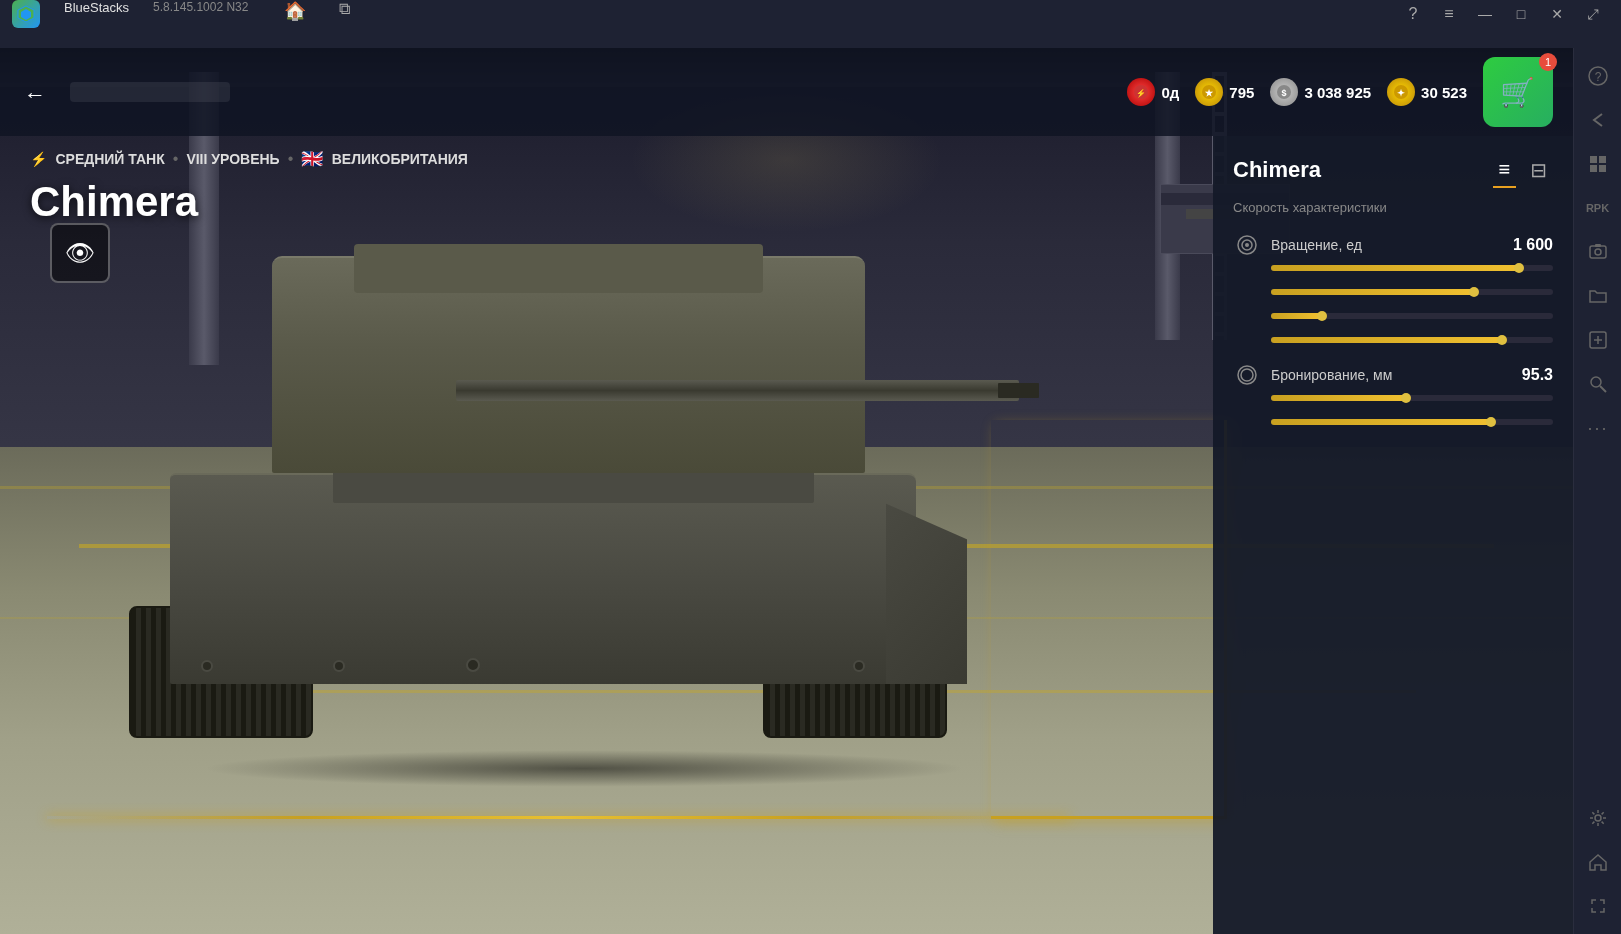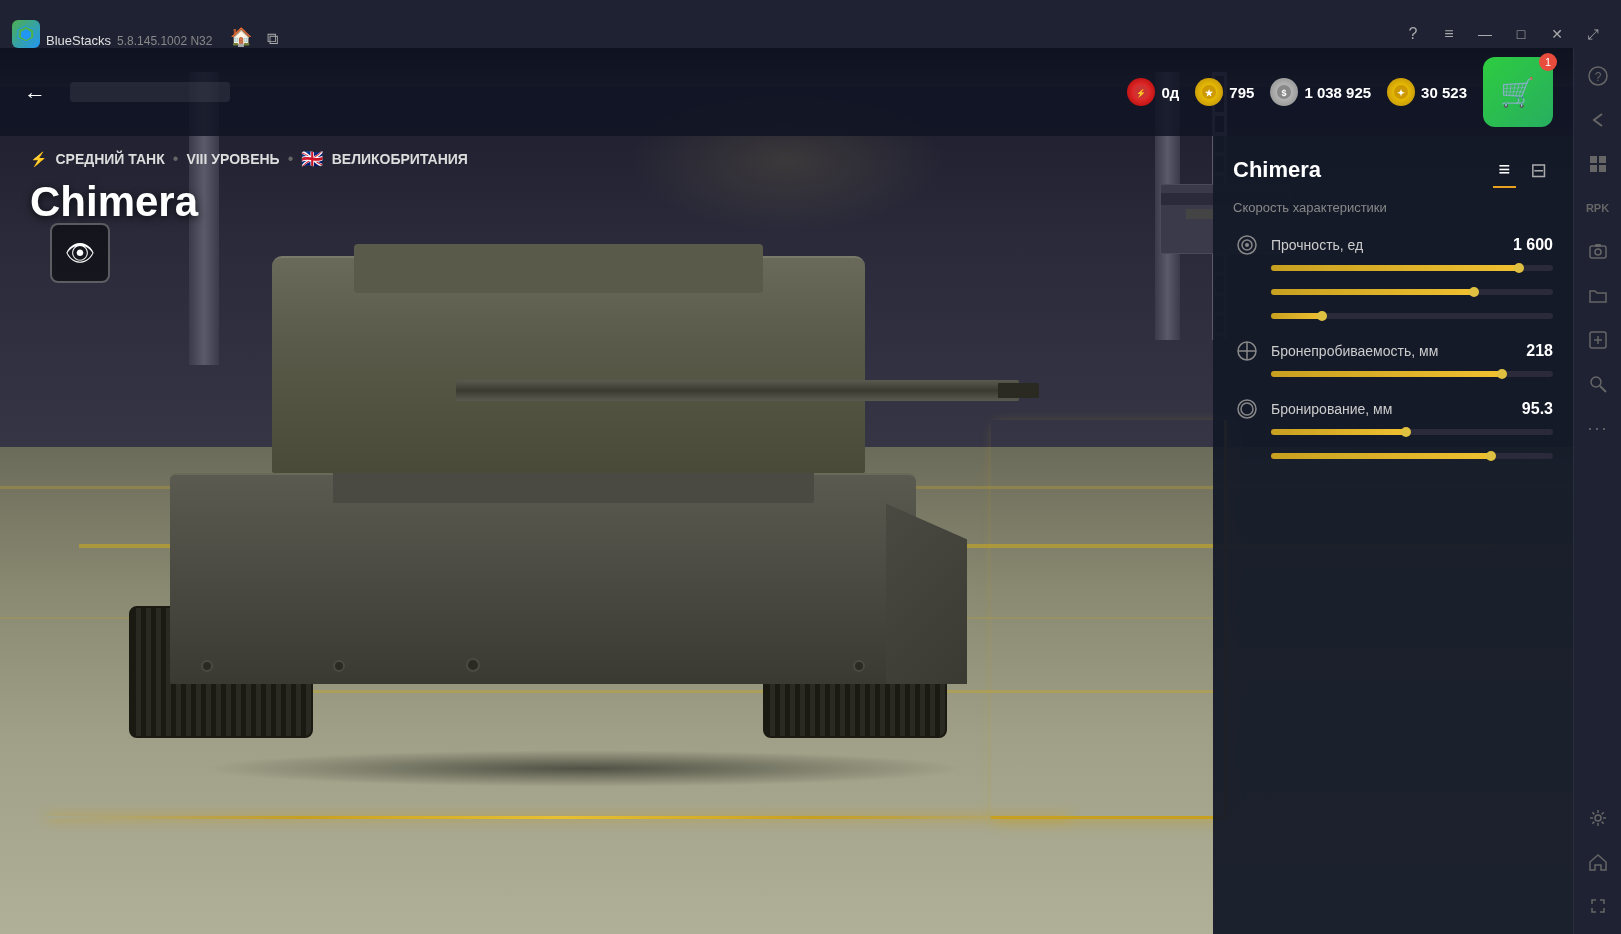--- a/index.html
+++ b/index.html
@@ -7,25 +7,25 @@
       width: 1621px;
       height: 934px;
       overflow: hidden;
       font-family: 'Segoe UI', Arial, sans-serif;
       background: #1a1a2e;
     }
 
     
     .title-bar {
       display: flex;
-      align-items: flex-end;
+      align-items: flex-start;
       height: 48px;
       background: #1e2233;
       padding: 0 12px;
-      gap: 6px;
+      gap: 24px;
       position: relative;
       z-index: 10;
     }
     .title-bar-logo {
       width: 28px;
       height: 28px;
       border-radius: 6px;
       background: linear-gradient(135deg, #4CAF50, #2196F3);
       display: flex; align-items: center; justify-content: center;
       font-size: 11px; color: white; font-weight: bold;
@@ -495,21 +495,21 @@
           </div>
           <span>795</span>
         </div>
         <div class="hud-currency">
           <div class="currency-icon ci-silver">
             <svg width="16" height="16" viewBox="0 0 16 16">
                 <circle cx="8" cy="8" r="7" fill="#888"></circle>
                 <text x="8" y="12" text-anchor="middle" fill="#fff" font-size="9">$</text>
               </svg>
           </div>
-          <span>1 038 925</span>
+          <span>3 038 925</span>
         </div>
         <div class="hud-currency">
           <div class="currency-icon ci-star">
             <svg width="16" height="16" viewBox="0 0 16 16">
                 <circle cx="8" cy="8" r="7" fill="#cc9900"></circle>
                 <text x="8" y="12" text-anchor="middle" fill="#fff" font-size="9">✦</text>
               </svg>
           </div>
           <span>30 523</span>
         </div>
@@ -555,21 +555,21 @@
 
         <div class="stat-row">
           <div class="stat-header">
             <div class="stat-icon">
               <svg width="22" height="22" viewBox="0 0 22 22">
                   <circle cx="11" cy="11" r="9" fill="none" stroke="#888" stroke-width="1.5"></circle>
                   <circle cx="11" cy="11" r="5" fill="none" stroke="#888" stroke-width="1.5"></circle>
                   <circle cx="11" cy="11" r="2" fill="#888"></circle>
                 </svg>
             </div>
-            <span class="stat-name">Прочность, ед</span>
+            <span class="stat-name">Вращение, ед</span>
             <span class="stat-value">1 600</span>
           </div>
           <div class="stat-bar-bg">
             <div class="stat-bar-fill" style="width:88%;"></div>
             <div class="stat-bar-dot" style="left:88%;"></div>
           </div>
         </div>
 
         <div class="stat-row">
           <div class="stat-bar-bg">
@@ -579,31 +579,20 @@
         </div>
 
         <div class="stat-row">
           <div class="stat-bar-bg">
             <div class="stat-bar-fill" style="width:18%;"></div>
             <div class="stat-bar-dot" style="left:18%;"></div>
           </div>
         </div>
 
         <div class="stat-row">
-          <div class="stat-header">
-            <div class="stat-icon">
-              <svg width="22" height="22" viewBox="0 0 22 22">
-                  <circle cx="11" cy="11" r="9" fill="none" stroke="#888" stroke-width="1.5"></circle>
-                  <line x1="2" y1="11" x2="20" y2="11" stroke="#888" stroke-width="1.5"></line>
-                  <line x1="11" y1="2" x2="11" y2="20" stroke="#888" stroke-width="1.5"></line>
-                </svg>
-            </div>
-            <span class="stat-name">Бронепробиваемость, мм</span>
-            <span class="stat-value">218</span>
-          </div>
           <div class="stat-bar-bg">
             <div class="stat-bar-fill" style="width:82%;"></div>
             <div class="stat-bar-dot" style="left:82%;"></div>
           </div>
         </div>
 
         <div class="stat-row">
           <div class="stat-header">
             <div class="stat-icon">
               <svg width="22" height="22" viewBox="0 0 22 22">

